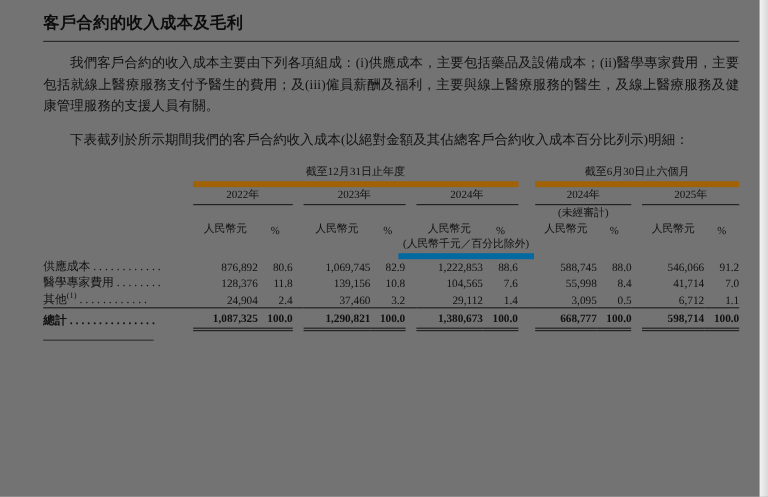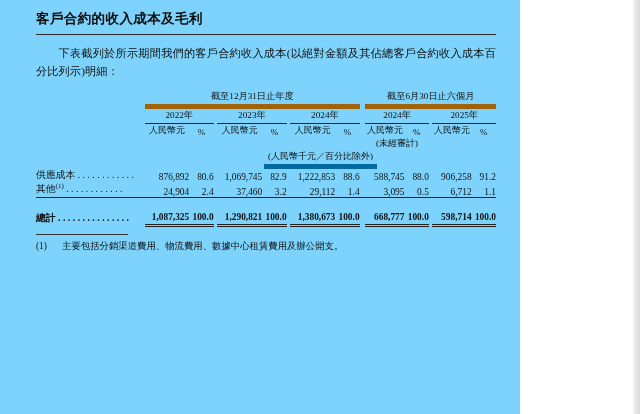--- a/index.html
+++ b/index.html
@@ -11,23 +11,23 @@
     width: 640px;
     height: 414px;
     position: relative;
     font-family: "Liberation Serif", "DejaVu Serif", serif;
     color: #111111;
     overflow: hidden;
   }
   .page {
     position: absolute;
     left: 0; top: 0;
-    width: 520px;
+    width: 640px;
     height: 414px;
-    background: #7dd3fc;
+    background: #737373;
     box-sizing: border-box;
     padding: 10px 24px 0 36px;
   }
   .side-shadow {
     position: absolute;
     right: 0; top: 0;
     width: 7px; height: 414px;
     background: linear-gradient(to right, #f2f2f2, #d9d9d9);
   }
   h1.doc-title {
@@ -120,21 +120,21 @@
   td.label {
     font-size: 9.8px;
     white-space: nowrap;
     padding: 3.2px 0;
   }
   .gap { width: 10px; }
   .gapw { width: 16px; }
   tr.total td {
     border-top: 1px solid #222;
     font-weight: bold;
-    padding-top: 14px;
+    padding-top: 4px;
   }
   tr.total td.dbl {
     border-bottom: 3px double #222;
     padding-bottom: 2px;
   }
   .footnote-rule {
     border: 0;
     border-top: 1px solid #333;
     width: 92px;
     margin: 7px 0 4px 0;
@@ -150,20 +150,21 @@
   sup { font-size: 7px; vertical-align: super; }
 </style>
 </head>
 <body>
 
 <div class="page">
 
   <h1 class="doc-title">客戶合約的收入成本及毛利</h1>
   <hr class="rule">
 
+  <p class="para">我們客戶合約的收入成本主要由下列各項組成：(i)供應成本，主要包括藥品及設備成本；(ii)醫學專家費用，主要包括就線上醫療服務支付予醫生的費用；及(iii)僱員薪酬及福利，主要與線上醫療服務的醫生，及線上醫療服務及健康管理服務的支援人員有關。</p>
   <p class="para">下表截列於所示期間我們的客戶合約收入成本(以絕對金額及其佔總客戶合約收入成本百分比列示)明細：</p>
 
   <table class="fin">
     <colgroup>
       <col style="width:128px">
       <col style="width:56px">
         <col style="width:30px">
         <col class="gap">
       <col style="width:58px">
         <col style="width:30px">
@@ -205,64 +206,81 @@
         <td class="gapw"></td>
         <td class="hdr-year" colspan="2">
             <span class="inner">2024年</span>
           </td>
         <td class="gap"></td>
         <td class="hdr-year" colspan="2">
             <span class="inner">2025年</span>
           </td>
       </tr>
       <tr>
-        <td></td>
-        <td class="hdr-unit">人民幣元</td>
-        <td class="hdr-unit">%</td>
-        <td class="gap"></td>
-        <td class="hdr-unit">人民幣元</td>
-        <td class="hdr-unit">%</td>
-        <td class="gap"></td>
-        <td class="hdr-unit">人民幣元</td>
-        <td class="hdr-unit">%</td>
-        <td class="gapw"></td>
-        <td class="hdr-unit">人民幣元</td>
-        <td class="hdr-unit">%</td>
-        <td class="gap"></td>
-        <td class="hdr-unit">人民幣元</td>
-        <td class="hdr-unit">%</td>
-      </tr>
-      <tr>
         <td colspan="10"></td>
         <td class="hdr-unaudit" colspan="2">(未經審計)</td>
         <td colspan="3"></td>
       </tr>
       <tr>
         <td></td>
+        <td class="hdr-unit">人民幣元</td>
+        <td class="hdr-unit">%</td>
+        <td class="gap"></td>
+        <td class="hdr-unit">人民幣元</td>
+        <td class="hdr-unit">%</td>
+        <td class="gap"></td>
+        <td class="hdr-unit">人民幣元</td>
+        <td class="hdr-unit">%</td>
+        <td class="gapw"></td>
+        <td class="hdr-unit">人民幣元</td>
+        <td class="hdr-unit">%</td>
+        <td class="gap"></td>
+        <td class="hdr-unit">人民幣元</td>
+        <td class="hdr-unit">%</td>
+      </tr>
+      <tr>
+        <td></td>
         <td class="hdr-note" colspan="14"><span class="inner">(人民幣千元／百分比除外)</span></td>
       </tr>
     </thead>
 
     <tbody>
       <tr>
         <td class="label">供應成本 . . . . . . . . . . . .</td>
         <td class="num">876,892</td>
         <td class="pct">80.6</td>
         <td></td>
         <td class="num">1,069,745</td>
         <td class="pct">82.9</td>
         <td></td>
         <td class="num">1,222,853</td>
         <td class="pct">88.6</td>
         <td></td>
         <td class="num">588,745</td>
         <td class="pct">88.0</td>
         <td></td>
-        <td class="num">906,258</td>
+        <td class="num">546,066</td>
         <td class="pct">91.2</td>
+      </tr>
+      <tr>
+        <td class="label">醫學專家費用 . . . . . . . .</td>
+        <td class="num">128,376</td>
+        <td class="pct">11.8</td>
+        <td></td>
+        <td class="num">139,156</td>
+        <td class="pct">10.8</td>
+        <td></td>
+        <td class="num">104,565</td>
+        <td class="pct">7.6</td>
+        <td></td>
+        <td class="num">55,998</td>
+        <td class="pct">8.4</td>
+        <td></td>
+        <td class="num">41,714</td>
+        <td class="pct">7.0</td>
       </tr>
       <tr>
         <td class="label"><span>其他</span><sup>(1)</sup><span> . . . . . . . . . . . .</span></td>
         <td class="num">24,904</td>
         <td class="pct">2.4</td>
         <td></td>
         <td class="num">37,460</td>
         <td class="pct">3.2</td>
         <td></td>
         <td class="num">29,112</td>
@@ -288,18 +306,15 @@
         <td class="num dbl">668,777</td>
         <td class="pct dbl">100.0</td>
         <td></td>
         <td class="num dbl">598,714</td>
         <td class="pct dbl">100.0</td>
       </tr>
     </tbody>
   </table>
 
   <hr class="footnote-rule">
-  <div class="footnote">
-    <span class="fn-mark">(1)</span><span>主要包括分銷渠道費用、物流費用、數據中心租賃費用及辦公開支。</span>
-  </div>
 
 </div>
 <div class="side-shadow"></div>
 
 </body></html>

